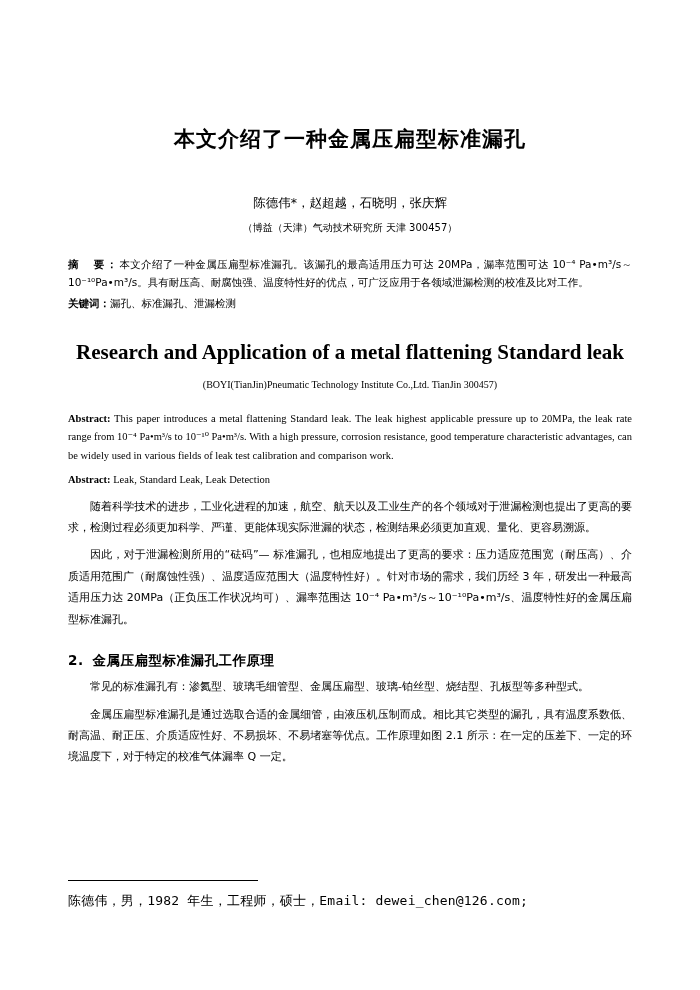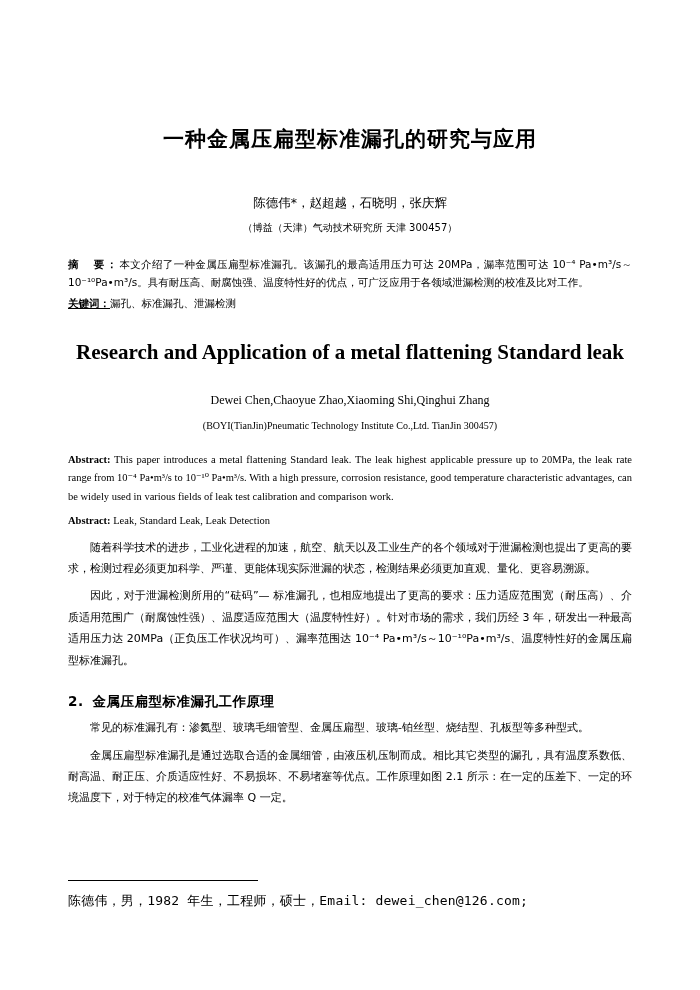--- a/index.html
+++ b/index.html
@@ -59,21 +59,21 @@
   .abs-block .lead {
     font-weight: bold;
     letter-spacing: 2px;
   }
   .kw-cn {
     margin-top: 3px;
     font-size: 10.5px;
     font-family: "DejaVu Sans", "Liberation Sans", sans-serif;
     line-height: 1.72;
   }
-  .kw-cn .lead { font-weight: bold; text-decoration: underline; }
+  .kw-cn .lead { font-weight: bold; }
 
   .en-title {
     font-family: "Liberation Serif", "DejaVu Serif", serif;
     font-weight: bold;
     font-size: 21px;
     text-align: center;
     margin-top: 26px;
     line-height: 1.35;
   }
 
@@ -136,35 +136,34 @@
     font-size: 13px;
     letter-spacing: 0.2px;
   }
 </style>
 </head>
 <body>
 
 <div class="page">
   <div class="content">
 
-    <div class="cn-title">一种金属压扁型标准漏孔的研究与应用</div>
+    <div class="cn-title">本文介绍了一种金属压扁型标准漏孔</div>
 
     <div class="cn-authors">陈德伟*，赵超越，石晓明，张庆辉</div>
     <div class="cn-affil">（博益（天津）气动技术研究所 天津 300457）</div>
 
     <div class="abs-block">
       <span class="lead">摘　要：</span><span>本文介绍了一种金属压扁型标准漏孔。该漏孔的最高适用压力可达 20MPa，漏率范围可达 10⁻⁴ Pa•m³/s～10⁻¹⁰Pa•m³/s。具有耐压高、耐腐蚀强、温度特性好的优点，可广泛应用于各领域泄漏检测的校准及比对工作。</span>
     </div>
     <div class="kw-cn">
       <span class="lead">关键词：</span><span>漏孔、标准漏孔、泄漏检测</span>
     </div>
 
     <div class="en-title">Research and Application of a metal flattening Standard leak</div>
 
-    <div class="en-authors">Dewei Chen,Chaoyue Zhao,Xiaoming Shi,Qinghui Zhang</div>
     <div class="en-affil">(BOYI(TianJin)Pneumatic Technology Institute Co.,Ltd. TianJin 300457)</div>
 
     <div class="en-abs">
       <b>Abstract:</b>
       <span>This paper introduces a metal flattening Standard leak. The leak highest applicable pressure up to 20MPa, the leak rate range from 10⁻⁴ Pa•m³/s to 10⁻¹⁰ Pa•m³/s. With a high pressure, corrosion resistance, good temperature characteristic advantages, can be widely used in various fields of leak test calibration and comparison work.</span>
     </div>
     <div class="kw-en">
       <b>Abstract:</b>
       <span>Leak, Standard Leak, Leak Detection</span>
     </div>

